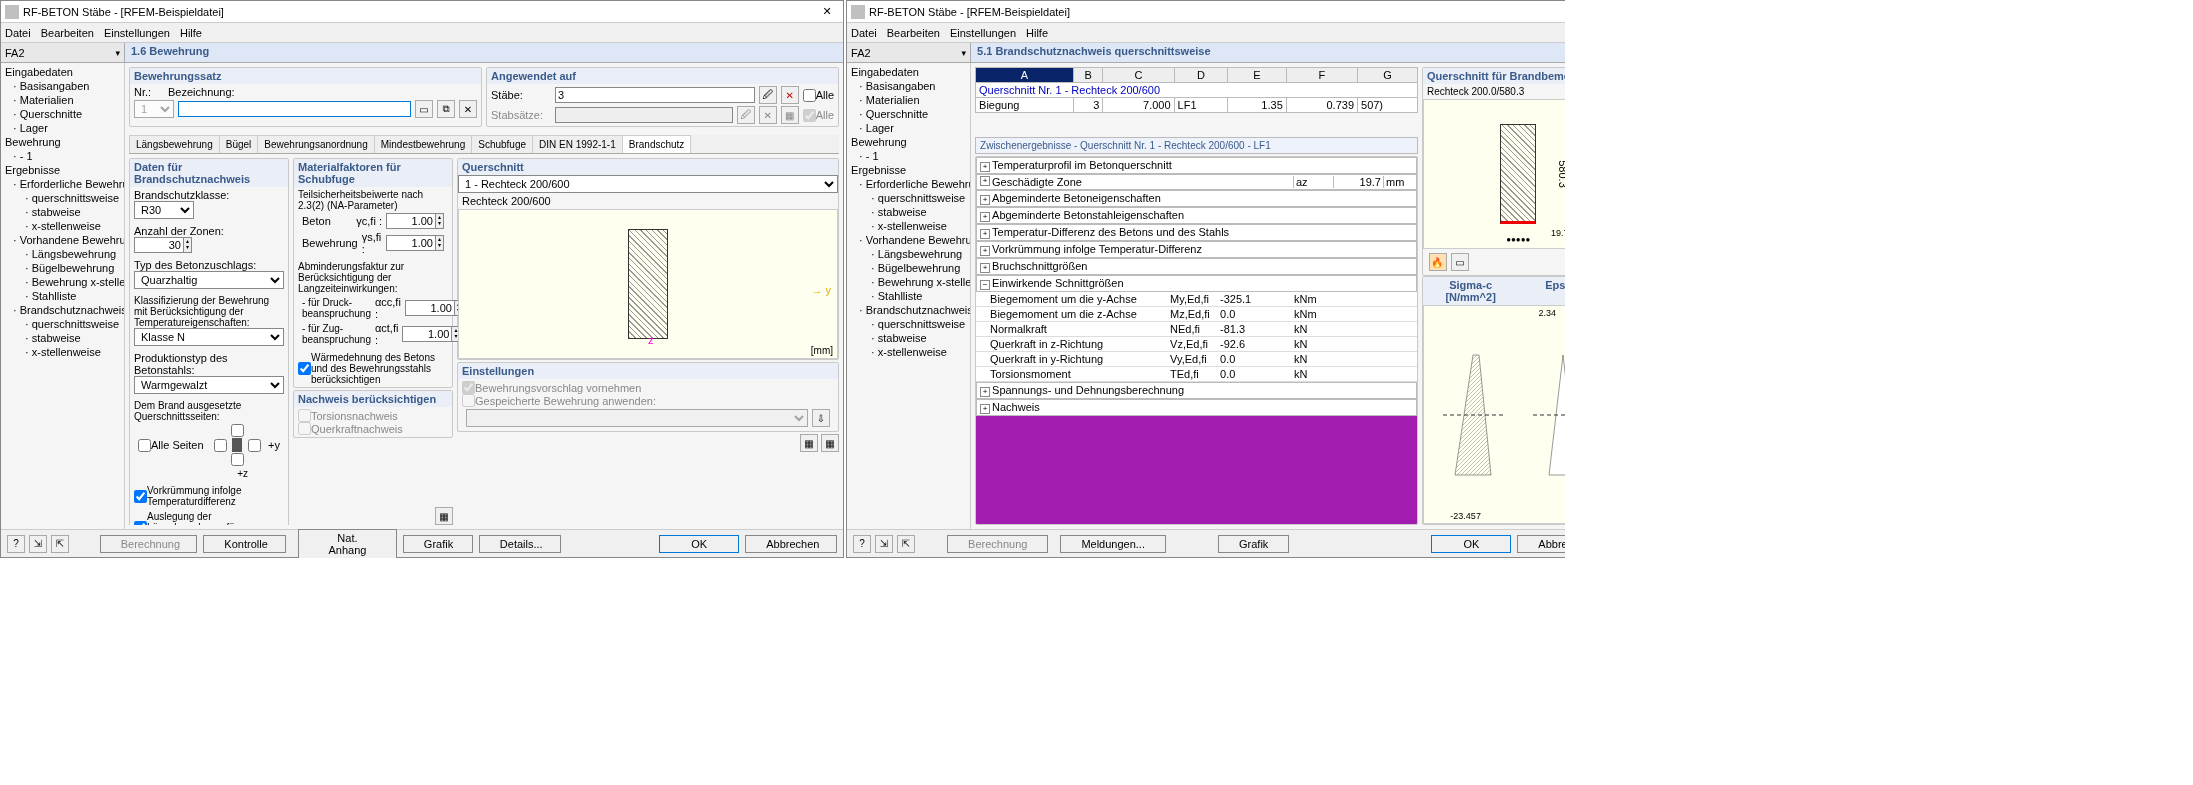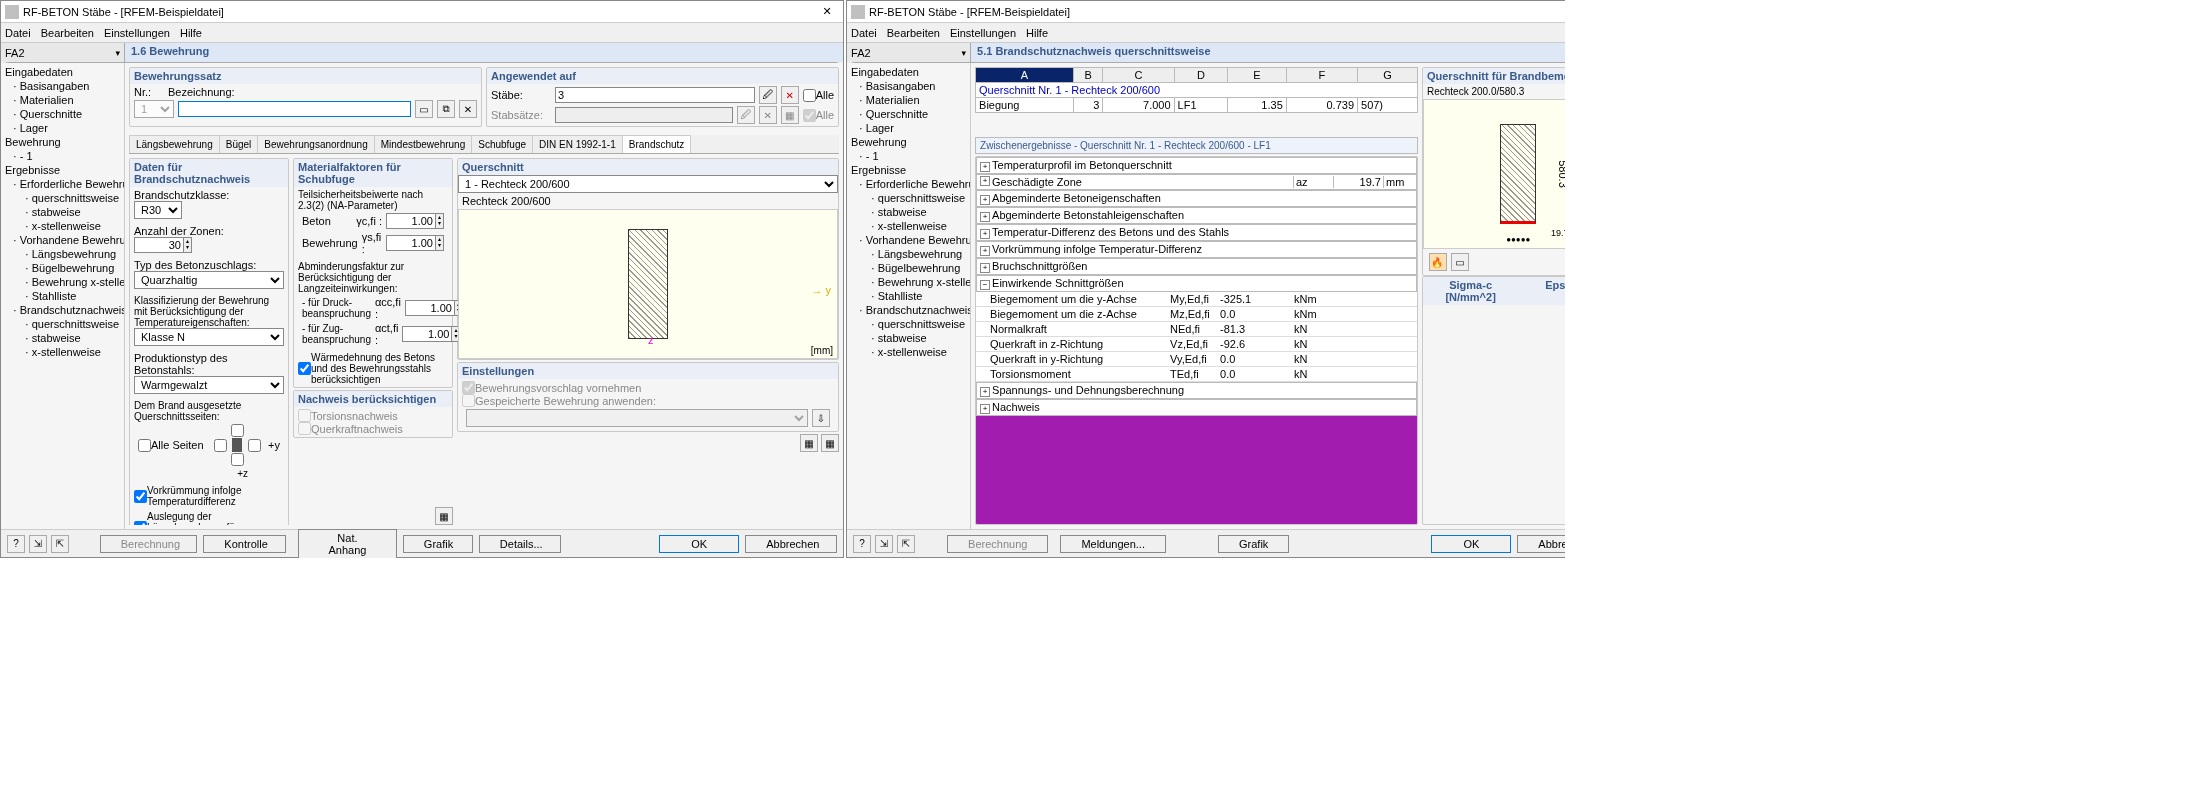--- a/index.html
+++ b/index.html
@@ -4,21 +4,21 @@
 <style>
 * { box-sizing: border-box; margin: 0; padding: 0; font-family: "Segoe UI", Tahoma, sans-serif; font-size: 11px; }
 body { background: #fff; display: flex; width: 1565px; height: 558px; }
 .window { flex: 1; border: 1px solid #888; display: flex; flex-direction: column; background: #f0f0f0; margin-right: 2px; }
 .titlebar { height: 22px; background: #fff; display: flex; align-items: center; padding: 0 4px; border-bottom: 1px solid #ccc; }
 .titlebar .icon { width: 14px; height: 14px; background: #c0c0c0; margin-right: 4px; }
 .titlebar .title { flex: 1; }
 .titlebar .close { width: 24px; text-align: center; cursor: pointer; }
 .menubar { height: 20px; display: flex; align-items: center; padding: 0 4px; gap: 10px; background: #f0f0f0; border-bottom: 1px solid #ccc; }
 .menubar span { cursor: pointer; }
-.toprow { height: 20px; display: flex; border-bottom: 1px solid #aaa; border-radius: 8px; }
+.toprow { height: 20px; display: flex; border-bottom: 1px solid #aaa; }
 .toprow .dd { width: 124px; background: #e8e8e8; display: flex; align-items: center; padding: 0 4px; border-right: 1px solid #aaa; justify-content: space-between; }
 .toprow .dd::after { content: "▾"; font-size: 9px; }
 .toprow .panetitle { flex: 1; background: #dde7f5; padding: 2px 6px; font-weight: bold; color: #3a5a8a; }
 .body { flex: 1; display: flex; overflow: hidden; }
 .tree { width: 124px; background: #f5f5f5; border-right: 1px solid #ccc; padding: 2px; overflow-y: auto; }
 .tree div { padding: 1px 2px; white-space: nowrap; cursor: pointer; }
 .tree .lvl1 { padding-left: 10px; }
 .tree .lvl2 { padding-left: 22px; }
 .main { flex: 1; display: flex; flex-direction: column; background: #f5f5f5; padding: 4px; gap: 4px; overflow: hidden; }
 .grouphead { color: #3a5a8a; font-weight: bold; background: #e9eef7; padding: 2px 4px; }
@@ -148,21 +148,21 @@
         <span>Schubfuge</span>
         <span>DIN EN 1992-1-1</span>
         <span class="active">Brandschutz</span>
       </div>
       <div class="cols">
         <div class="col" style="width:160px">
           <div class="box" style="flex:1;padding-bottom:4px">
             <div class="grouphead">Daten für Brandschutznachweis</div>
             <div style="padding:2px 4px">
               <div>Brandschutzklasse:</div>
-              <select style="width:48px"><option>R30</option></select>
+              <select style="width:60px"><option>R30</option></select>
               <div style="margin-top:6px">Anzahl der Zonen:</div>
               <span class="spin">
                   <input class="num" value="30" style="">
                 </span>
               <div style="margin-top:6px">Typ des Betonzuschlags:</div>
               <select style="width:100%"><option>Quarzhaltig</option></select>
               <div style="margin-top:6px;font-size:10px">Klassifizierung der Bewehrung mit Berücksichtigung der Temperatureigenschaften:</div>
               <select style="width:100%"><option>Klasse N</option></select>
               <div style="margin-top:6px">Produktionstyp des Betonstahls:</div>
               <select style="width:100%"><option>Warmgewalzt</option></select>
@@ -449,20 +449,39 @@
           <div class="row" style="justify-content:flex-start;gap:4px;padding:2px">
             <span class="iconbtn" style="background:#ffe0b0">🔥</span>
             <span class="iconbtn">▭</span>
           </div>
         </div>
         <div class="box" style="flex:1;display:flex;flex-direction:column">
           <div style="display:flex">
             <div class="grouphead" style="flex:1;text-align:center">Sigma-c [N/mm^2]</div>
             <div class="grouphead" style="flex:1;text-align:center">Eps [‰]</div>
           </div>
+          <div class="stressplot">
+            <svg class="trishape" viewBox="0 0 60 140">
+                <polygon points="30,10 36,10 48,130 12,130" fill="none" stroke="#333" stroke-width="0.5"></polygon>
+                <polygon points="30,10 36,10 48,130 12,130" fill="url(#h)"></polygon>
+                <line x1="0" y1="70" x2="60" y2="70" stroke="#333" stroke-dasharray="4 3"></line>
+                <defs>
+                  <pattern id="h" width="4" height="4" patternUnits="userSpaceOnUse">
+                    <path d="M0,4 L4,0" stroke="#888" stroke-width="0.5"></path>
+                  </pattern>
+                </defs>
+              </svg>
+            <svg class="trishape" viewBox="0 0 60 140">
+                <polygon points="30,10 44,130 16,130" fill="#fff" stroke="#333" stroke-width="0.5"></polygon>
+                <line x1="0" y1="70" x2="60" y2="70" stroke="#333" stroke-dasharray="4 3"></line>
+              </svg>
+            <span style="position:absolute;top:2px;right:30%;font-size:9px">2.34</span>
+            <span style="position:absolute;bottom:2px;left:14%;font-size:9px">-23.457</span>
+            <span style="position:absolute;bottom:2px;right:14%;font-size:9px">-1.69</span>
+          </div>
         </div>
       </div>
     </div>
   </div>
   <div class="footer">
     <div class="icons">
       <span class="iconbtn">?</span>
       <span class="iconbtn">⇲</span>
       <span class="iconbtn">⇱</span>
     </div>

